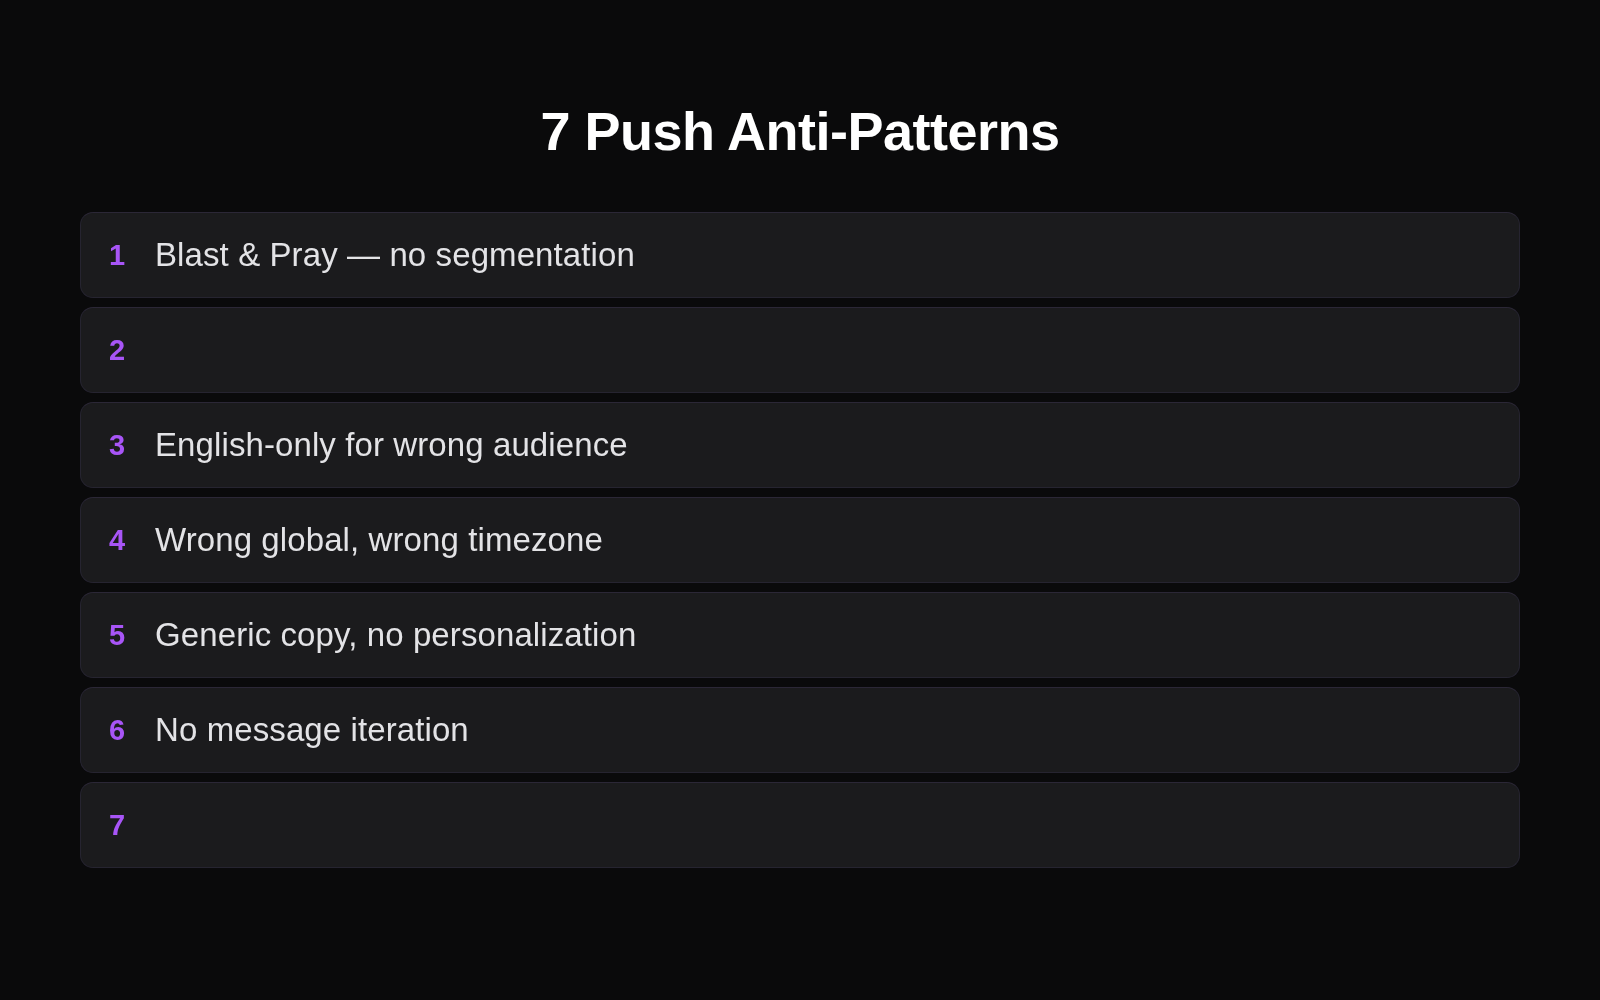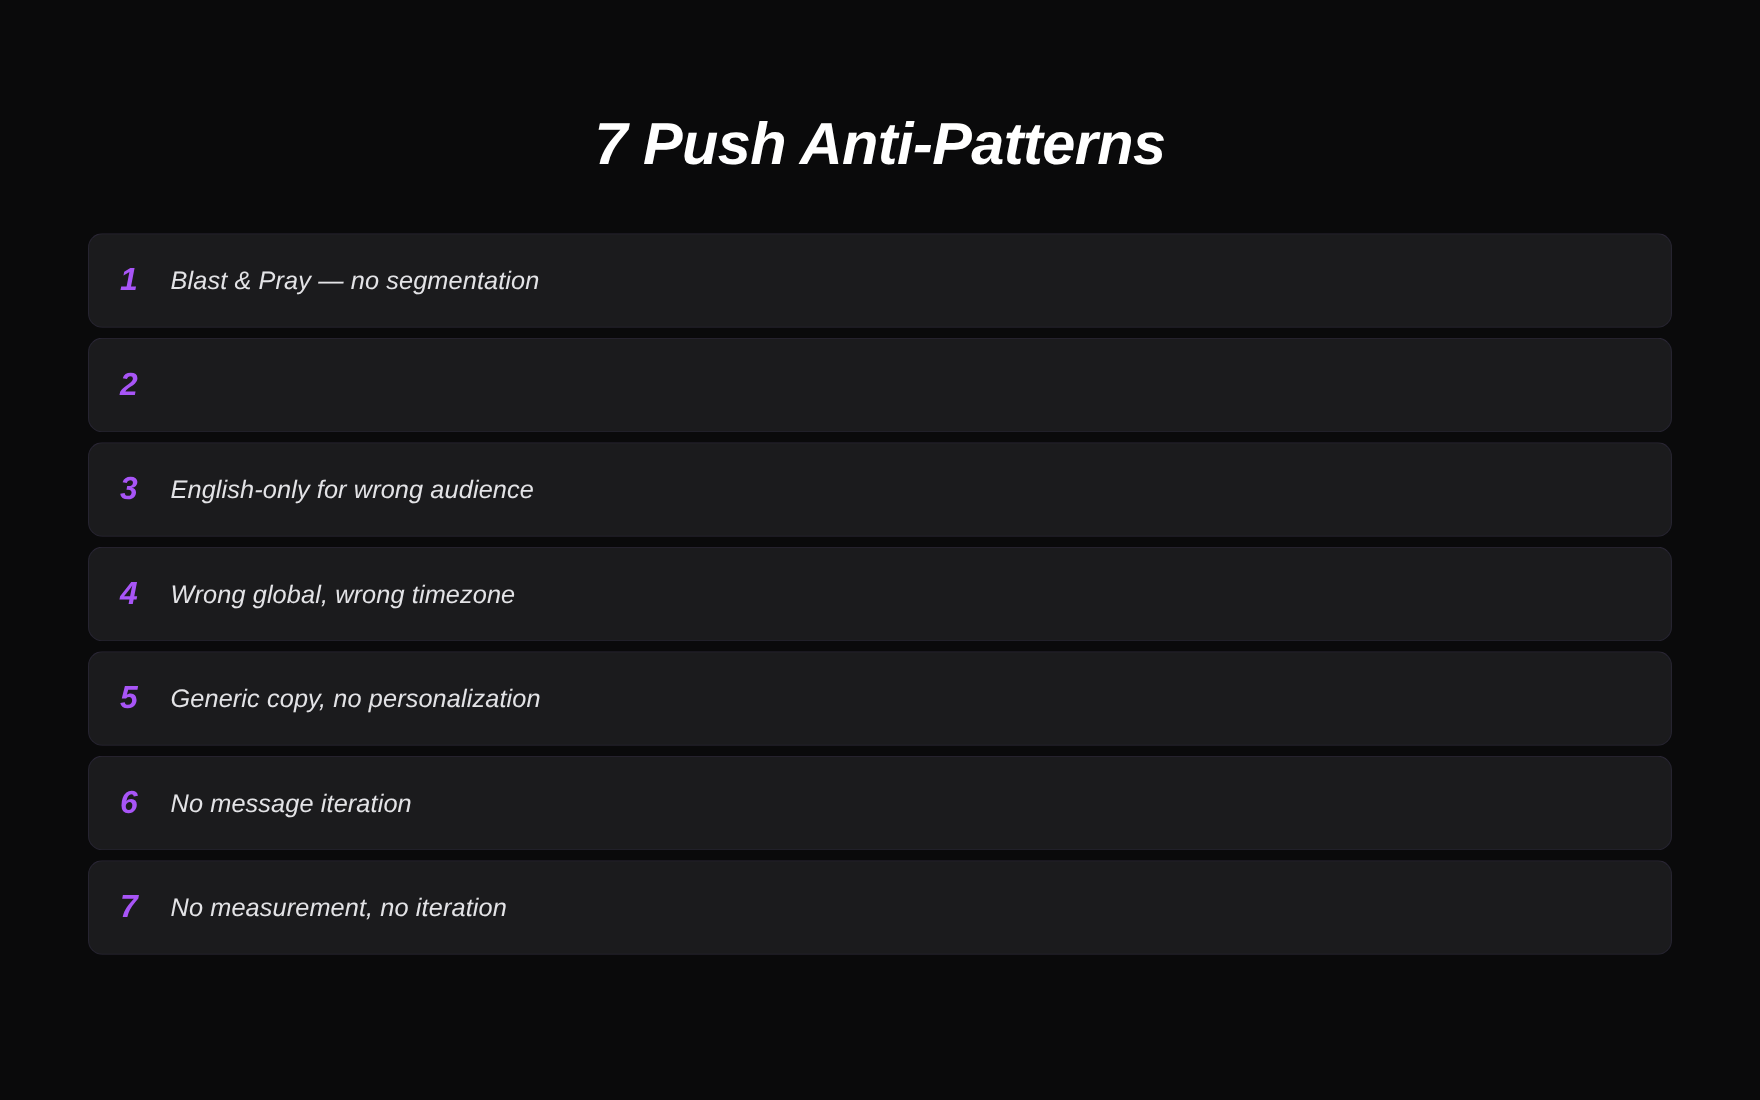--- a/index.html
+++ b/index.html
@@ -15,21 +15,20 @@
     overflow: hidden;
     -webkit-font-smoothing: antialiased;
   }
 
   .slide {
     position: relative;
     width: 1600px;
     height: 1000px;
     box-sizing: border-box;
     background: #0a0a0b;
-    font-style: italic;
   }
 
   .page-title {
     position: absolute;
     top: 66px;
     left: 0;
     width: 1600px;
     text-align: center;
     font-size: 54px;
     font-weight: bold;
@@ -70,21 +69,21 @@
     font-weight: bold;
     color: #a855f7;
     line-height: 1;
     text-align: left;
     letter-spacing: 0;
   }
 
   .row-label {
     flex: 1 1 auto;
     margin-left: 20px;
-    font-size: 23px;
+    font-size: 33px;
     font-weight: normal;
     color: #e3e3e6;
     line-height: 1.25;
     letter-spacing: 0.1px;
     white-space: nowrap;
     overflow: hidden;
     text-overflow: ellipsis;
   }
 </style>
 </head>
@@ -120,17 +119,16 @@
       <span class="row-label">Generic copy, no personalization</span>
     </div>
 
     <div class="row">
       <span class="row-number">6</span>
       <span class="row-label">No message iteration</span>
     </div>
 
     <div class="row">
       <span class="row-number">7</span>
-      <span class="row-label">No measurement, no iteration</span>
     </div>
 
   </div>
 </div>
 
 </body></html>

